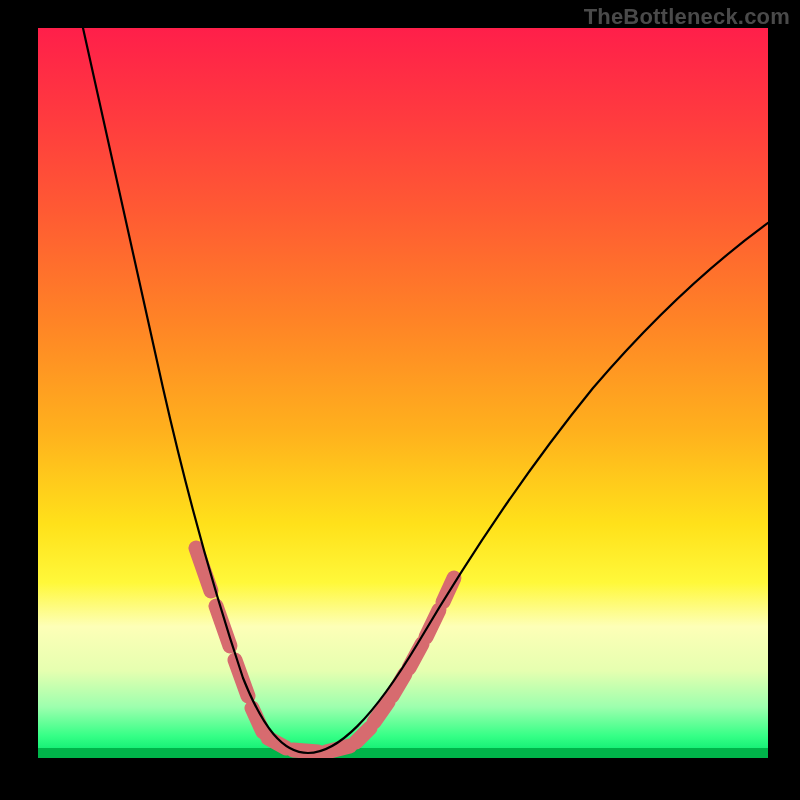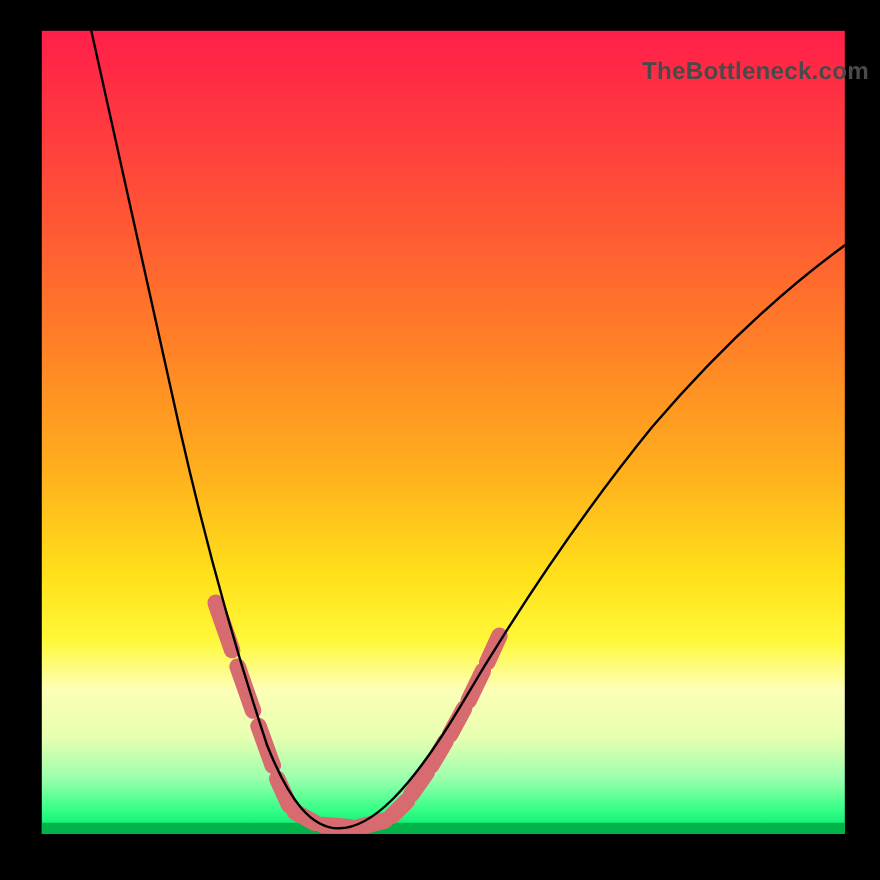--- a/index.html
+++ b/index.html
@@ -19,21 +19,20 @@
   }
   .watermark {
     position: absolute;
     top: 4px;
     right: 10px;
     color: #4a4a4a;
     font-size: 22px;
     font-weight: 600;
     letter-spacing: 0.2px;
     z-index: 10;
-    margin-top: 48px;
   }
   .plot-area {
     position: absolute;
     left: 38px;
     top: 28px;
     width: 730px;
     height: 730px;
     
     background: linear-gradient(
       to bottom,

